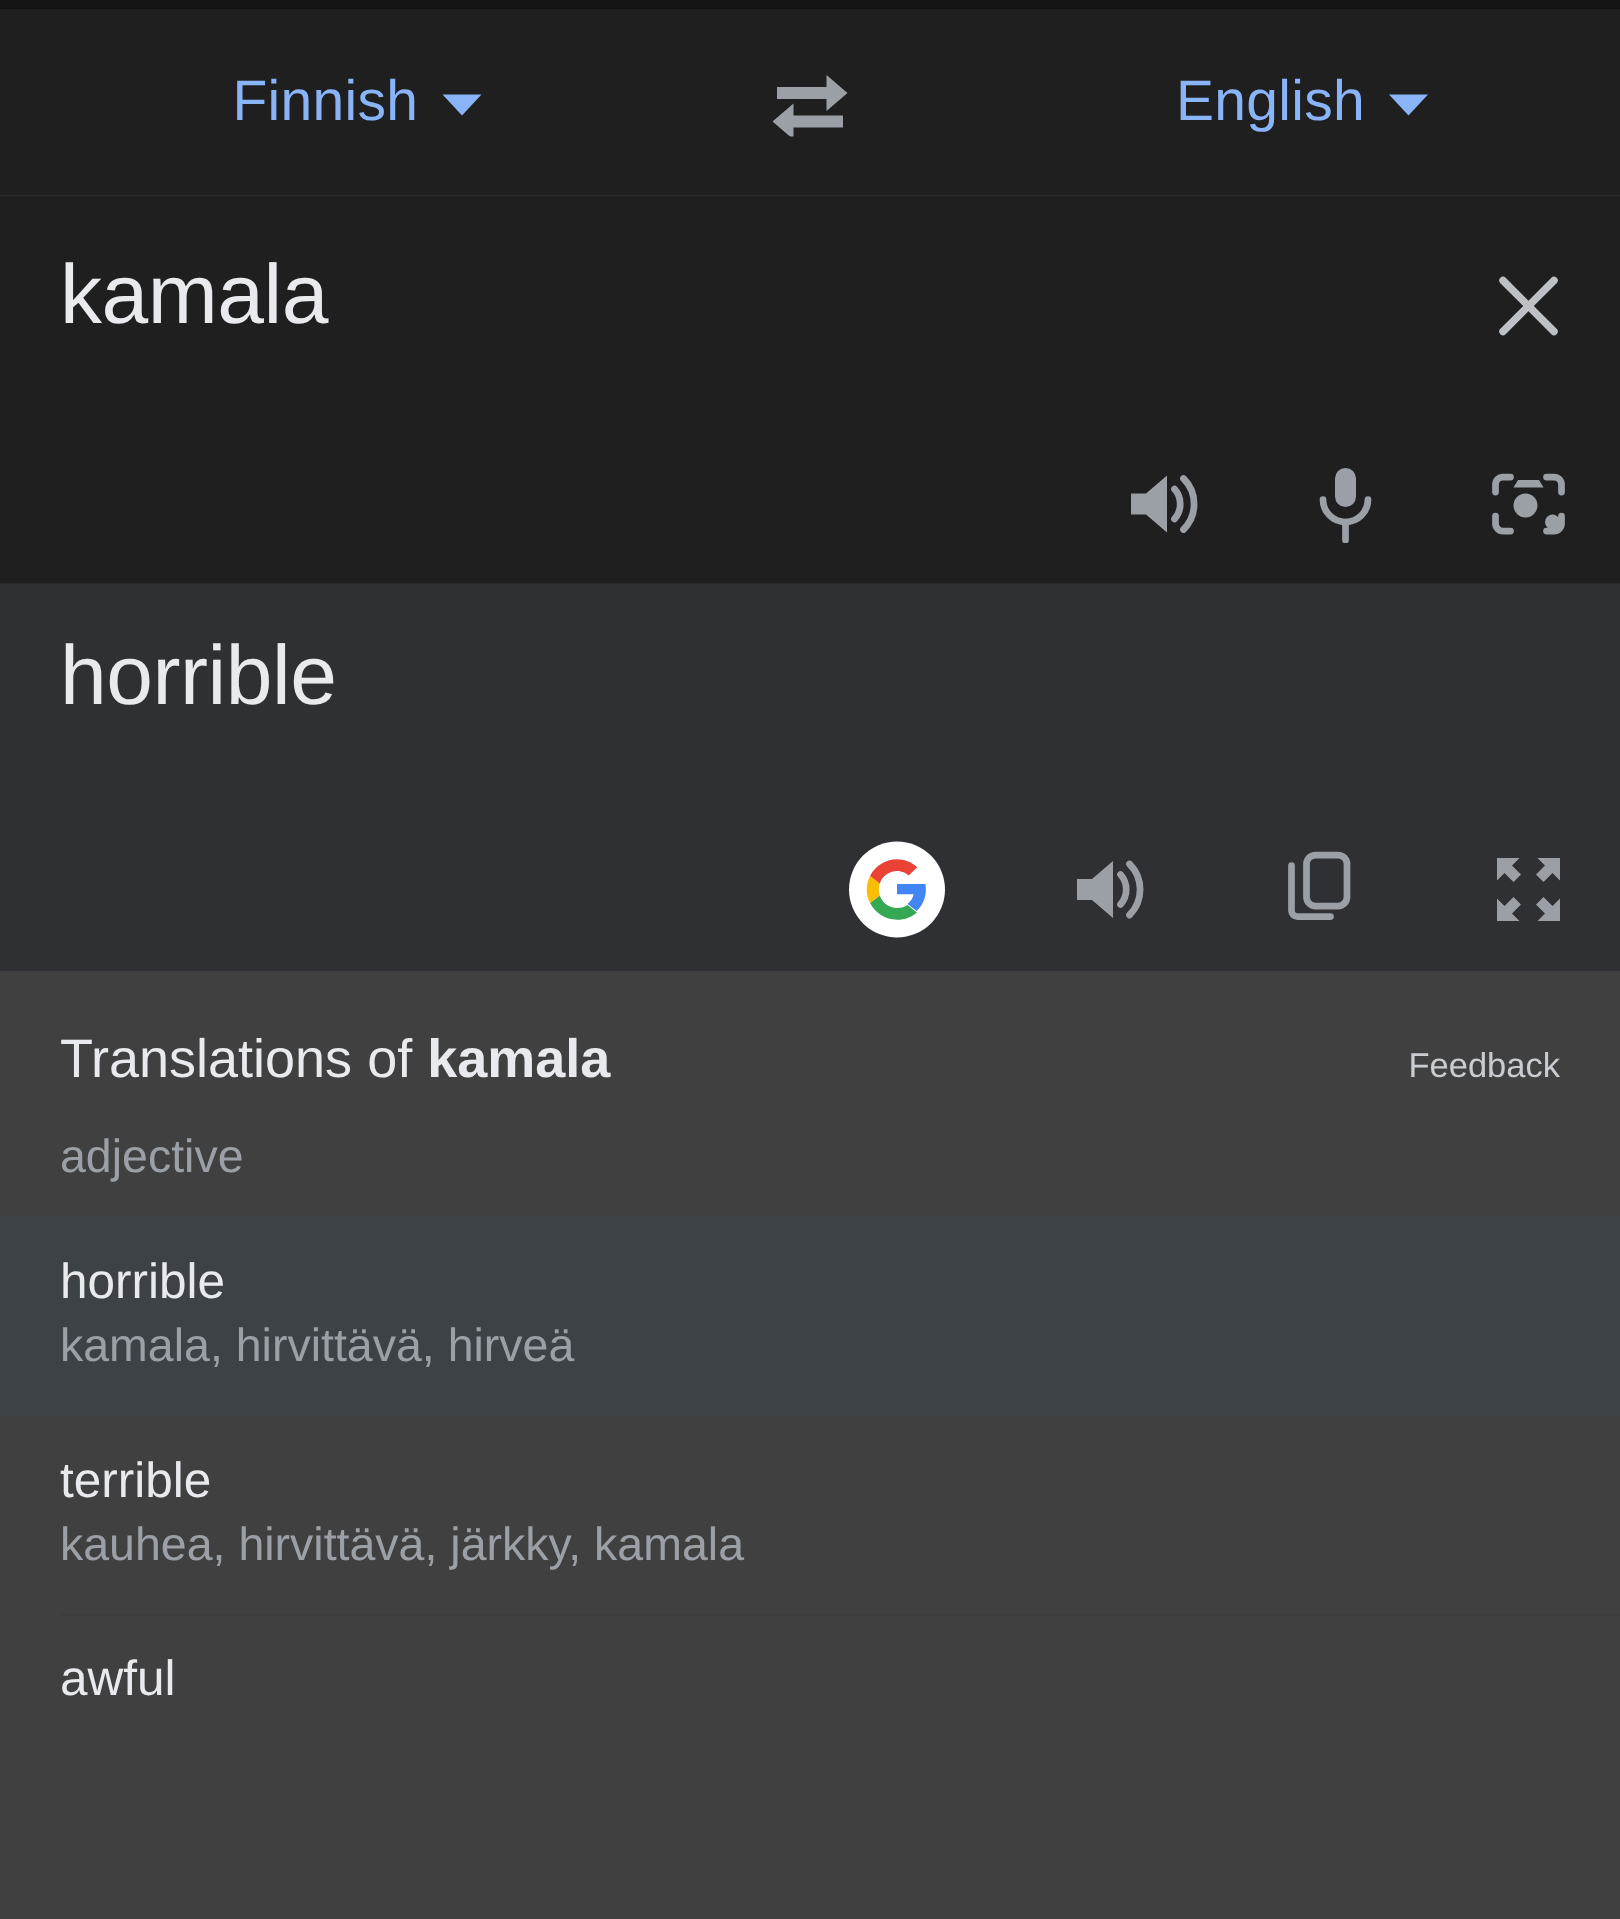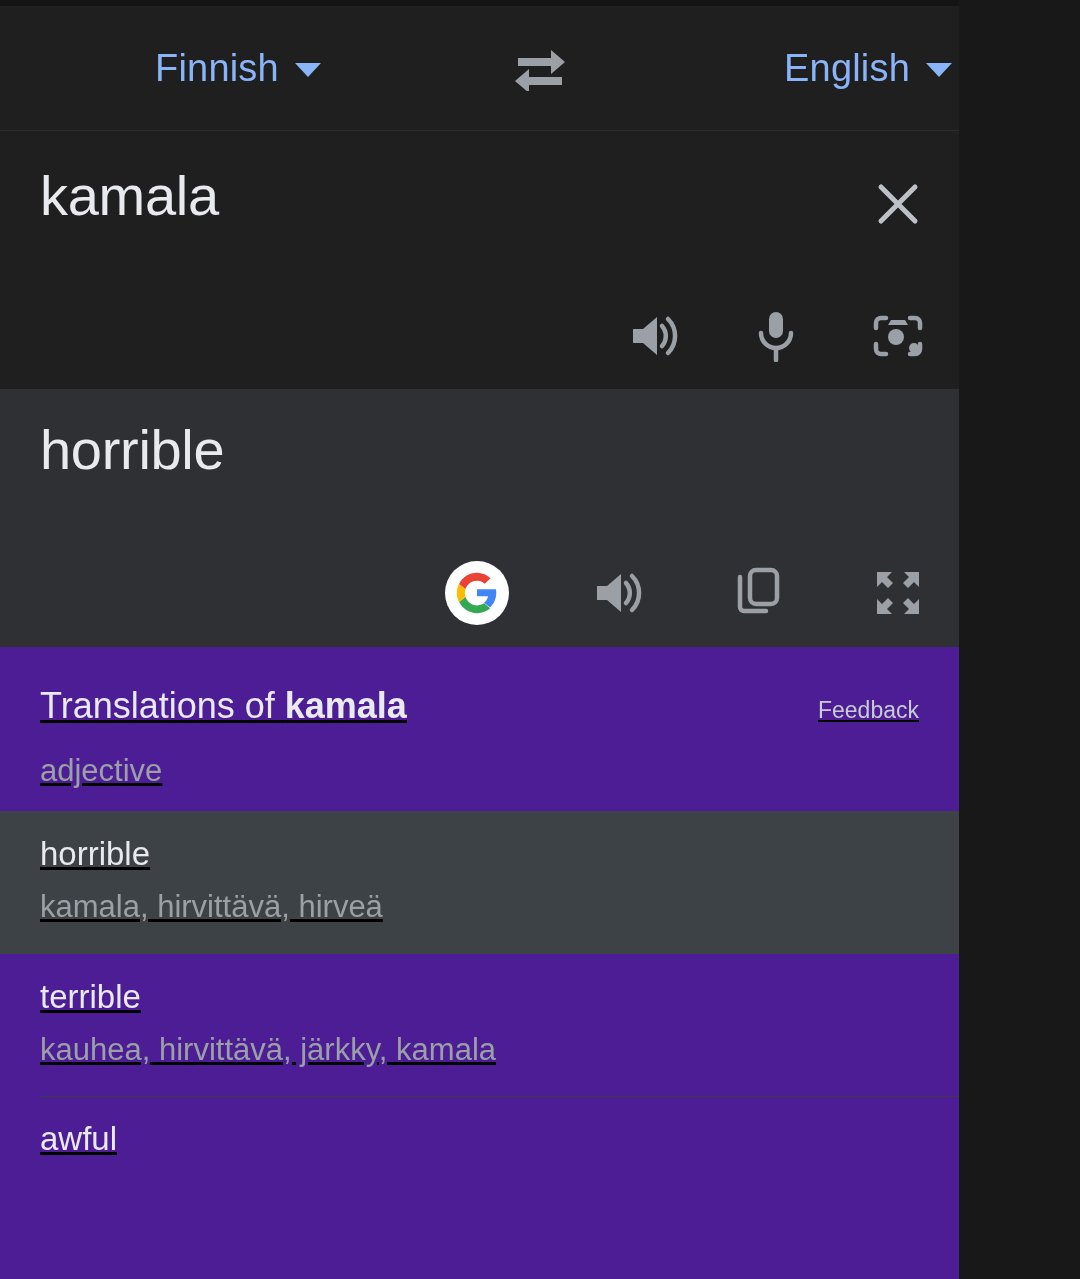--- a/index.html
+++ b/index.html
@@ -8,21 +8,21 @@
     background: #181818;
   }
   body {
     width: 1080px;
     height: 1279px;
     overflow: hidden;
     font-family: "Liberation Sans", sans-serif;
     -webkit-font-smoothing: antialiased;
   }
   .app {
-    width: 959px;
+    width: 1080px;
     height: 1279px;
     position: relative;
     background: #1f1f1f;
     display: flex;
     flex-direction: column;
   }
 
   
   .top-strip {
     height: 6px;
@@ -146,24 +146,23 @@
     background: #fff;
     display: flex;
     align-items: center;
     justify-content: center;
     cursor: pointer;
   }
 
   
   .translations {
     flex: 1;
-    background: #4c1d95;
+    background: #404040;
     position: relative;
     overflow: hidden;
-    text-decoration: underline;
   }
   .tr-header {
     display: flex;
     align-items: baseline;
     justify-content: space-between;
     padding: 38px 40px 0 40px;
   }
   .tr-title {
     font-size: 36px;
     color: #e8eaed;
@@ -189,21 +188,20 @@
   }
   .tr-row .term {
     font-size: 33px;
     color: #e8eaed;
     line-height: 1.3;
   }
   .tr-row .backs {
     font-size: 31px;
     color: #9aa0a6;
     line-height: 1.35;
-    margin-top: 10px;
     white-space: nowrap;
     overflow: hidden;
   }
   .tr-row.divided::before {
     content: "";
     position: absolute;
     left: 40px;
     right: 0;
     top: 0;
     height: 1px;

